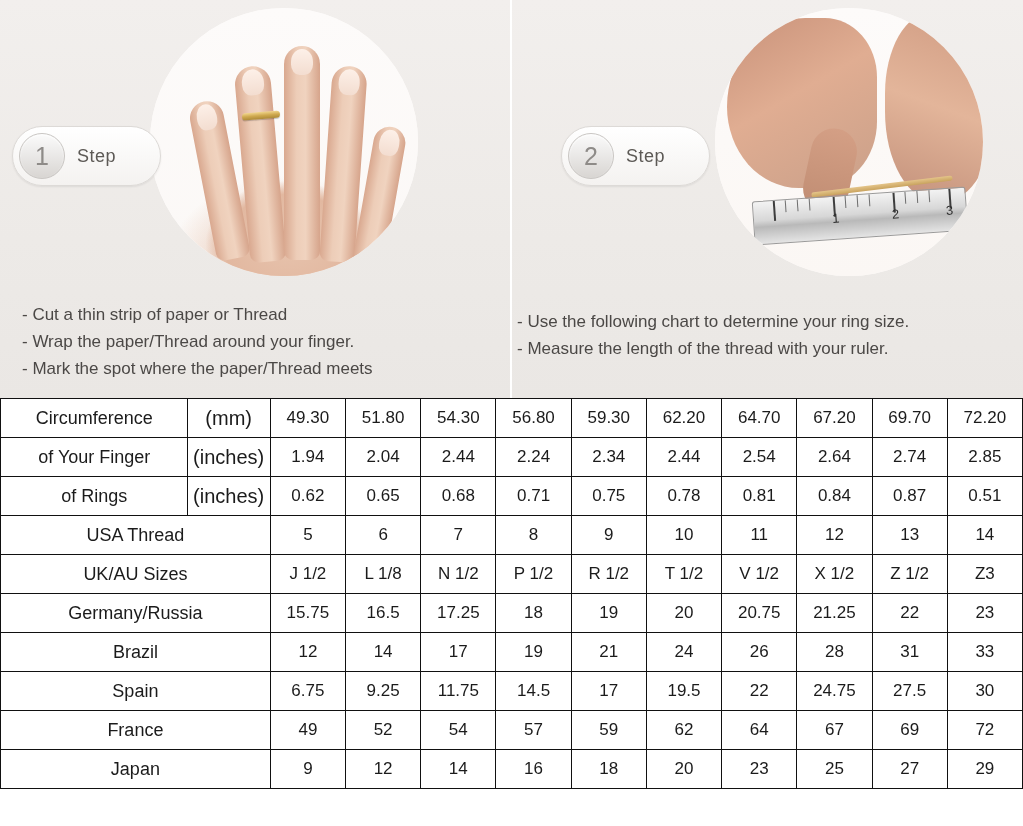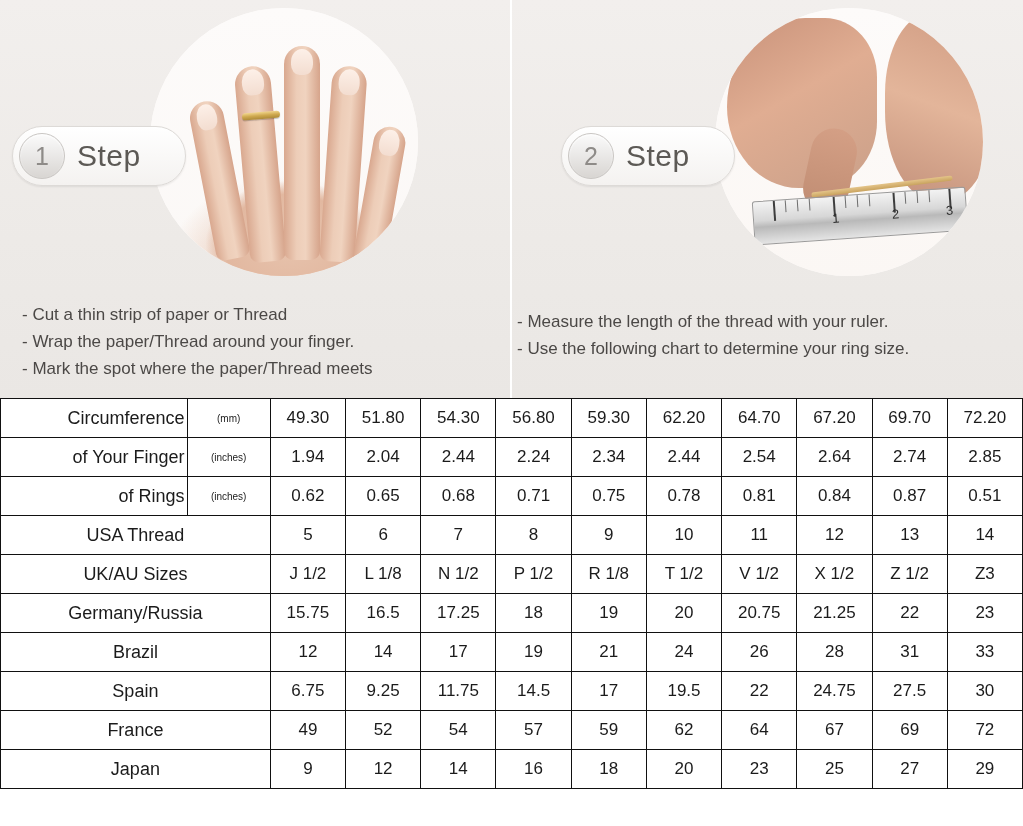--- a/index.html
+++ b/index.html
@@ -159,21 +159,21 @@
     background: linear-gradient(180deg, #fbfbfb 0%, #d8d5d2 100%);
     border: 1px solid #c9c6c3;
     color: #8e8b88;
     font-size: 25px;
     display: flex;
     align-items: center;
     justify-content: center;
     box-shadow: inset 0 1px 2px rgba(255,255,255,.9);
   }
   .step-word {
-    font-size: 30px;
+    font-size: 18px;
     color: #5c5955;
     letter-spacing: .5px;
   }
 
   .bullets {
     position: absolute;
     bottom: 16px;
     font-size: 17px;
     color: #4b4846;
     line-height: 27px;
@@ -198,26 +198,26 @@
     background: #ffffff;
     font-family: "Liberation Sans", sans-serif;
   }
   td.rowlabel {
     text-align: left;
     padding-left: 8px;
     font-size: 18px;
     white-space: nowrap;
   }
   td.rowlabel.center {
-    text-align: right;
+    text-align: center;
     padding-left: 3px;
   }
   td.unit {
     text-align: center;
-    font-size: 10px;
+    font-size: 20px;
   }
   td.shaded { background: #dedede; }
   col.c-label { width: 186px; }
   col.c-unit  { width: 83px; }
   col.c-data  { width: 75px; }
 </style>
 </head>
 <body>
 
 <div class="page">
@@ -283,22 +283,22 @@
             <div class="num" style="left:138px;">2</div>
             <div class="num" style="left:192px;">3</div>
           </div>
         </div>
       </div>
       <div class="step-badge b2" style="left:49px;">
         <div class="step-num">2</div>
         <div class="step-word">Step</div>
       </div>
       <div class="bullets l2" style="left:5px; bottom:36px;">
+        <div>-  Use the following chart to determine your ring size.</div>
         <div>-  Measure the length of the thread with your ruler.</div>
-        <div>-  Use the following chart to determine your ring size.</div>
       </div>
     </div>
   </div>
 
   <table class="size-chart">
     <colgroup>
       <col class="c-label">
         <col class="c-unit">
       <col class="c-data">
         <col class="c-data">
@@ -372,21 +372,21 @@
         <td class="shaded">13</td>
         <td class="shaded">14</td>
       </tr>
 
       <tr>
         <td class="rowlabel" colspan="2">UK/AU Sizes</td>
         <td>J 1/2</td>
         <td>L 1/8</td>
         <td>N 1/2</td>
         <td>P 1/2</td>
-        <td>R 1/8</td>
+        <td>R 1/2</td>
         <td>T 1/2</td>
         <td>V 1/2</td>
         <td>X 1/2</td>
         <td>Z 1/2</td>
         <td>Z3</td>
       </tr>
 
       <tr>
         <td class="rowlabel" colspan="2">Germany/Russia</td>
         <td>15.75</td>

